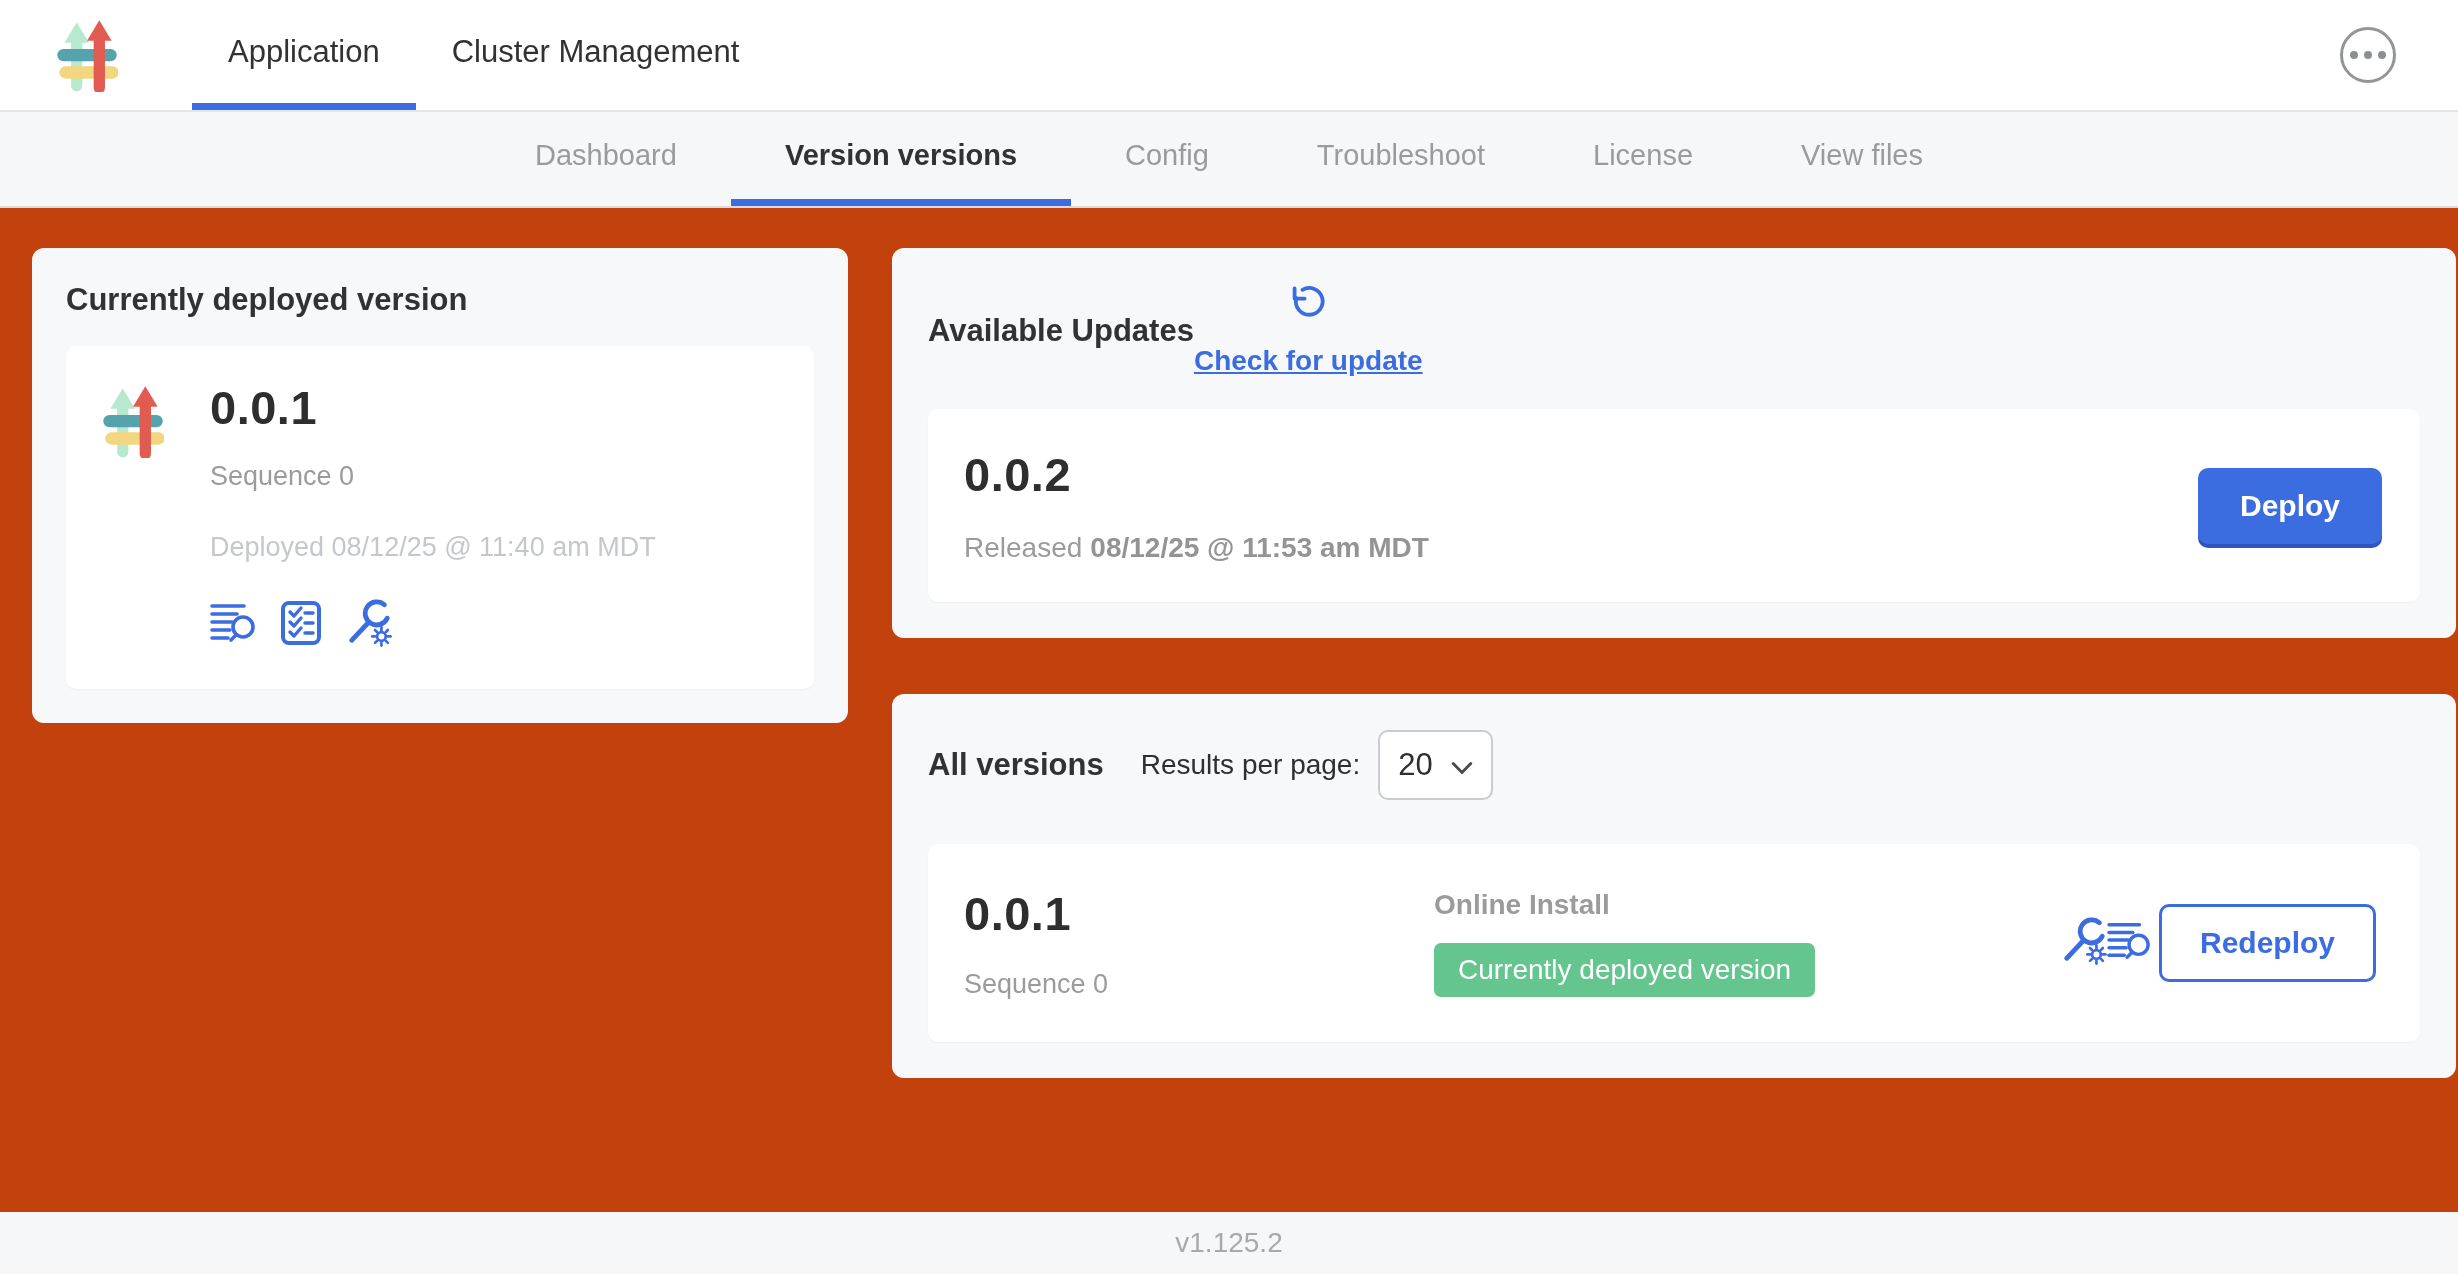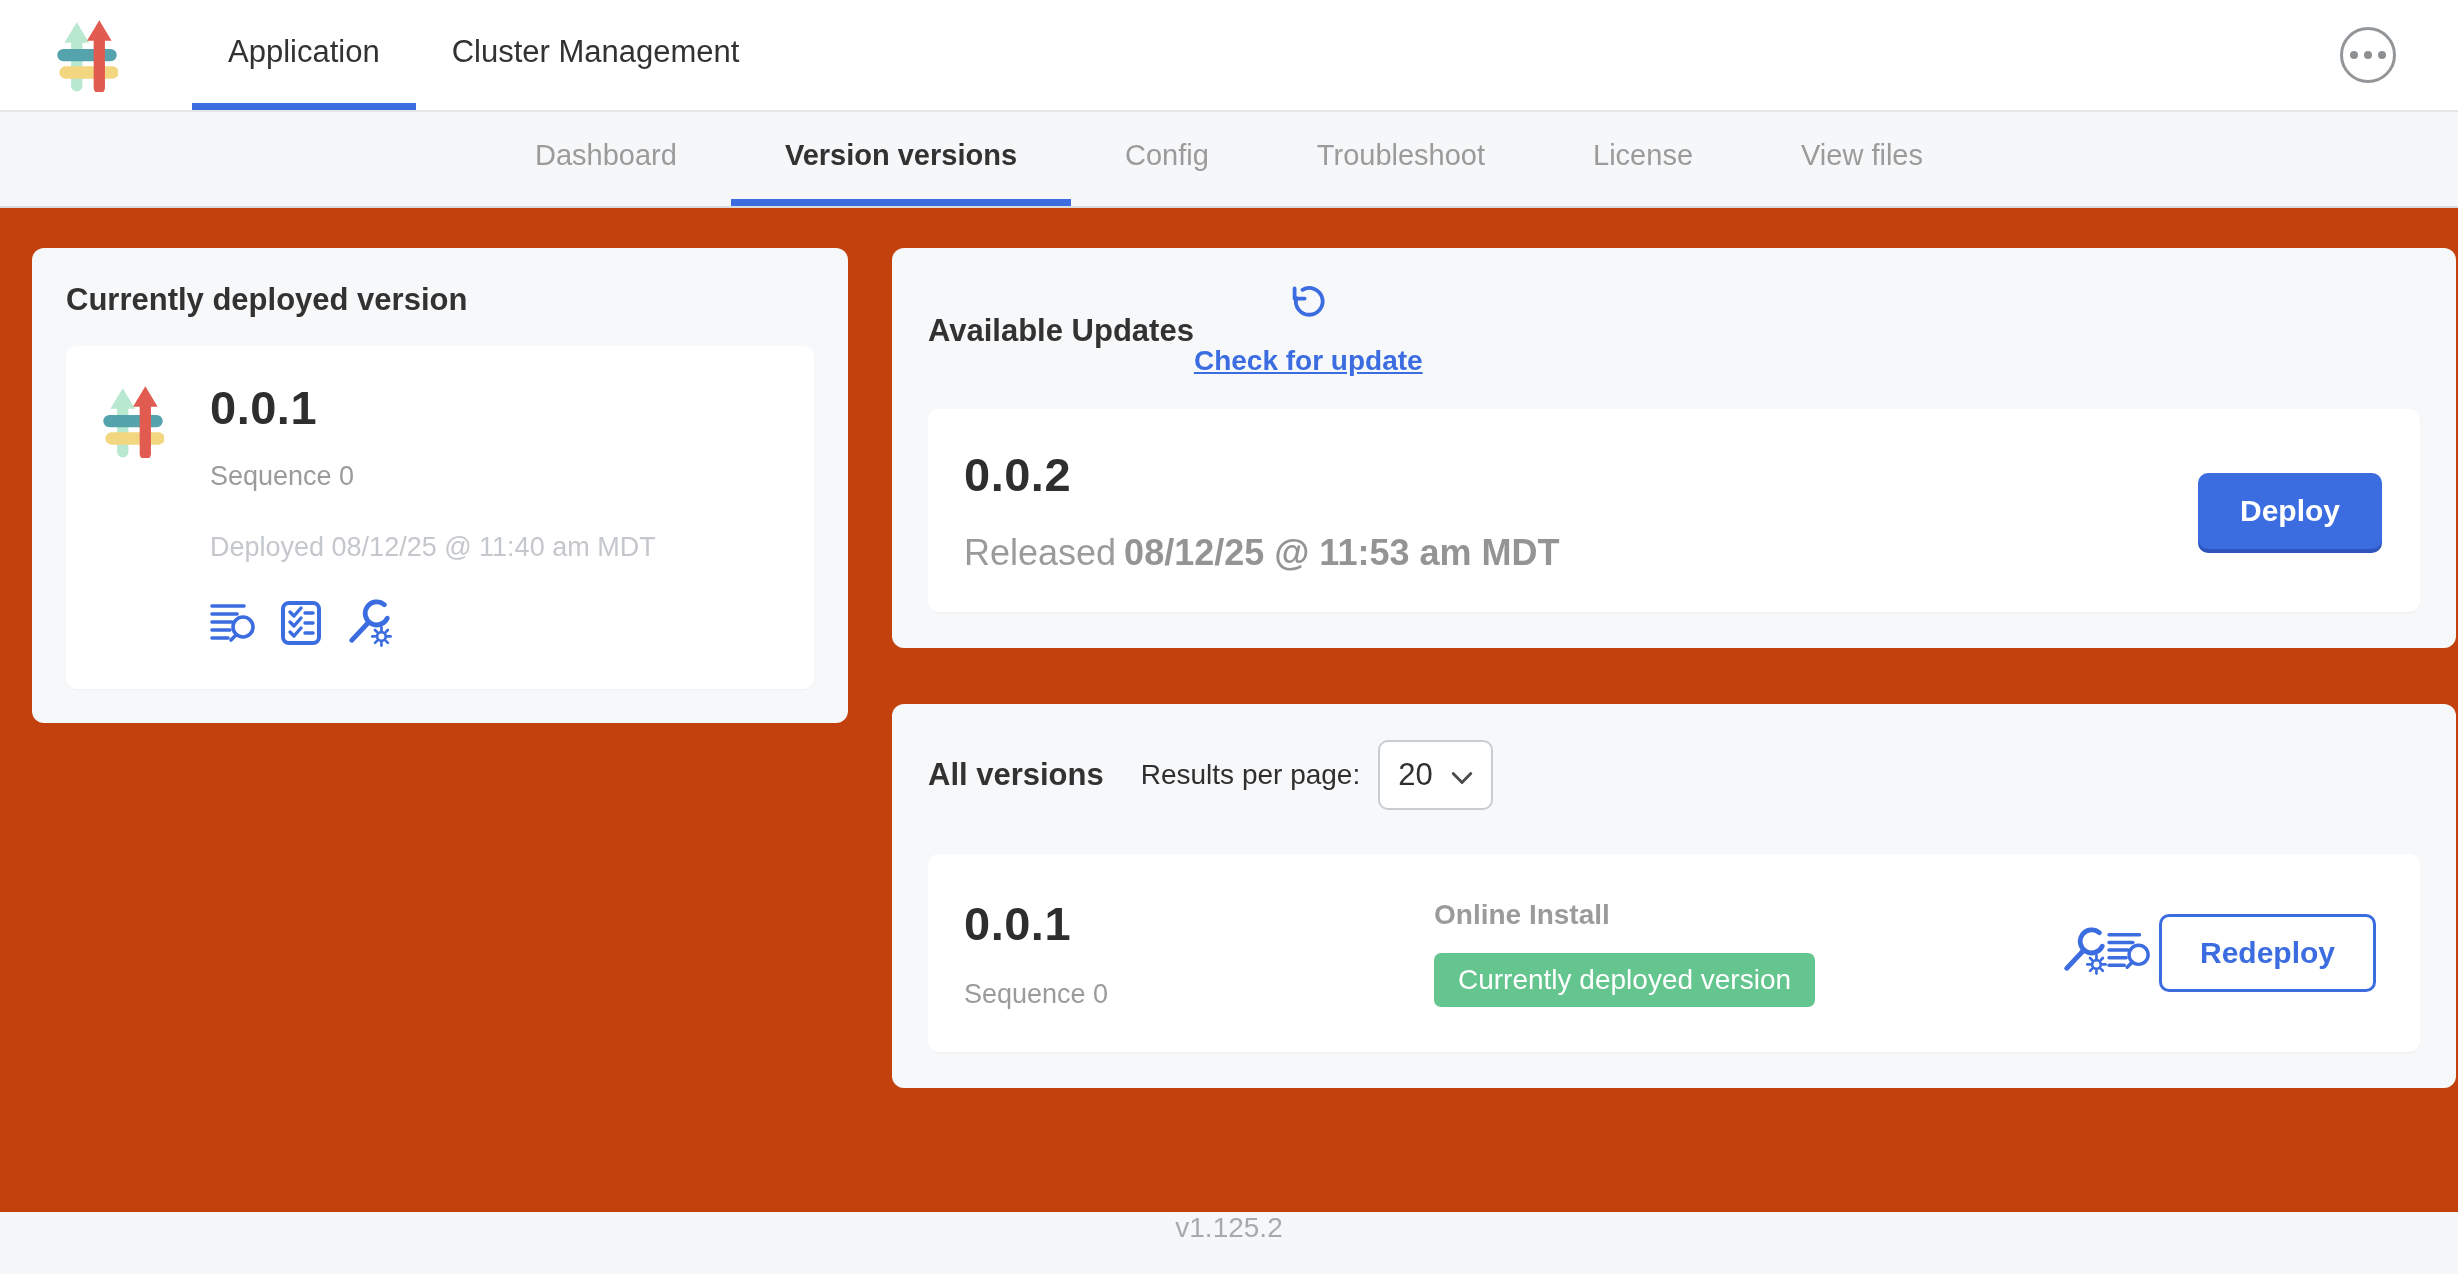--- a/index.html
+++ b/index.html
@@ -114,21 +114,21 @@
     font-size: 28px; font-weight: 700;
     cursor: pointer; text-decoration: none; flex-direction: column;
   }
   .check-link .link-text { text-decoration: underline; }
 
   .updates-inner {
     margin-top: 32px;
     padding: 38px 36px;
     display: flex; align-items: center; justify-content: space-between;
   }
-  .released-line { margin-top: 30px; font-size: 36px; color: #9b9b9b; }
+  .released-line { margin-top: 30px; font-size: 28px; color: #9b9b9b; }
   .released-line b { font-weight: 700; margin-left: 8px; color: #949494; }
   .deploy-btn {
     background: var(--accent);
     color: #fff;
     font-family: inherit;
     font-size: 30px; font-weight: 700;
     padding: 21px 42px;
     border: none; border-radius: 10px;
     box-shadow: 0 4px 0 #2f55bd;
     cursor: pointer;
@@ -176,21 +176,21 @@
     border-radius: 10px;
     cursor: pointer;
     margin-left: 6px;
   }
 
   
   .footer {
     flex: 0 0 auto;
     height: 62px;
     background: #f6f7f9;
-    display: flex; justify-content: center;
+    display: flex; align-items: center; justify-content: center;
     font-size: 28px;
     color: #a7aaad;
   }
 </style>
 </head>
 <body style="--accent: #3b6ce0; --success: #65c58f;">
 
 <header class="topbar">
   <span class="brand-logo">
     <svg viewBox="0 0 60 76" width="62" height="78">

